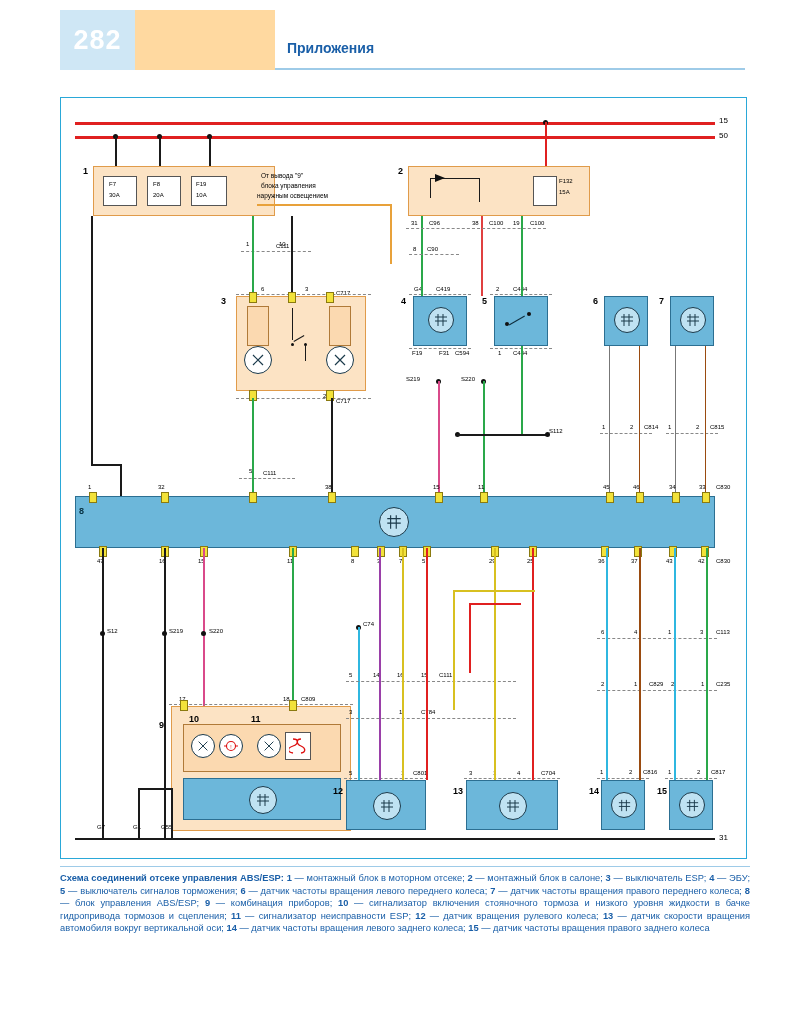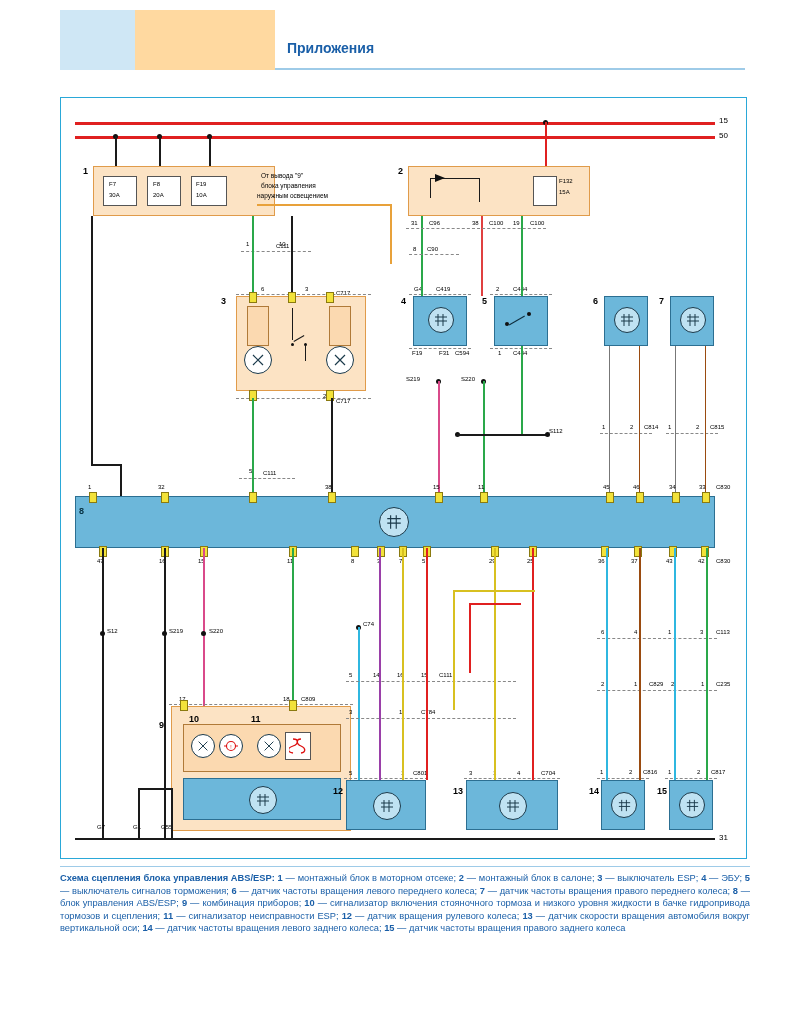--- a/index.html
+++ b/index.html
@@ -41,20 +41,21 @@
   .glyph{position:absolute;display:flex;align-items:center;justify-content:center;}
   .circ{border:1.2px solid #1b3a4b;border-radius:50%;}
 </style>
 </head>
 <body>
 
 <div class="page">
 
   <div class="hdr-band"></div>
   <div class="hdr-blue"></div>
+  <div class="page-num">282</div>
   <div class="hdr-title">Приложения</div>
   <div class="hdr-rule"></div>
 
   <div class="frame">
 
     <div class="wire red" style="left:14px;top:24px;width:640px;height:2.5px;"></div>
     <div class="wire red" style="left:14px;top:38px;width:640px;height:2.5px;"></div>
     <div class="lbl" style="left:658px;top:18px;font-size:8px;">15</div>
     <div class="lbl" style="left:658px;top:33px;font-size:8px;">50</div>
 
@@ -445,17 +446,17 @@
     <div class="lbl6" style="left:72px;top:726px;">G1</div>
     <div class="lbl6" style="left:100px;top:726px;">G55</div>
     <div class="wire blk" style="left:77px;top:690px;width:1.5px;height:50px;"></div>
     <div class="wire blk" style="left:77px;top:690px;width:34px;height:1.5px;"></div>
     <div class="wire blk" style="left:110px;top:690px;width:1.5px;height:50px;"></div>
 
   </div>
 
   <div class="cap-rule"></div>
   <div class="caption">
-    <b>Схема сцепления блока управления ABS/ESP:</b><span></span>
+    <b>Схема соединений отсеке управления ABS/ESP:</b><span></span>
     <span id="cap-items"><b>1</b><span> — монтажный блок в моторном отсеке; </span><b>2</b><span> — монтажный блок в салоне; </span><b>3</b><span> — вы­ключатель ESP; </span><b>4</b><span> — ЭБУ; </span><b>5</b><span> — выключатель сигналов торможения; </span><b>6</b><span> — датчик частоты вращения левого переднего колеса; </span><b>7</b><span> — дат­чик частоты вращения правого переднего колеса; </span><b>8</b><span> — блок управления ABS/ESP; </span><b>9</b><span> — комбинация приборов; </span><b>10</b><span> — сигнализатор включения стояночного тормоза и низкого уровня жидкости в бачке гидропривода тормозов и сцепления; </span><b>11</b><span> — сигнализатор неис­правности ESP; </span><b>12</b><span> — датчик вращения рулевого колеса; </span><b>13</b><span> — датчик скорости вращения автомобиля вокруг вертикальной оси; </span><b>14</b><span> — датчик частоты вращения левого заднего колеса; </span><b>15</b><span> — датчик частоты вращения правого заднего колеса</span></span>
   </div>
 
 </div>
 
 </body></html>

